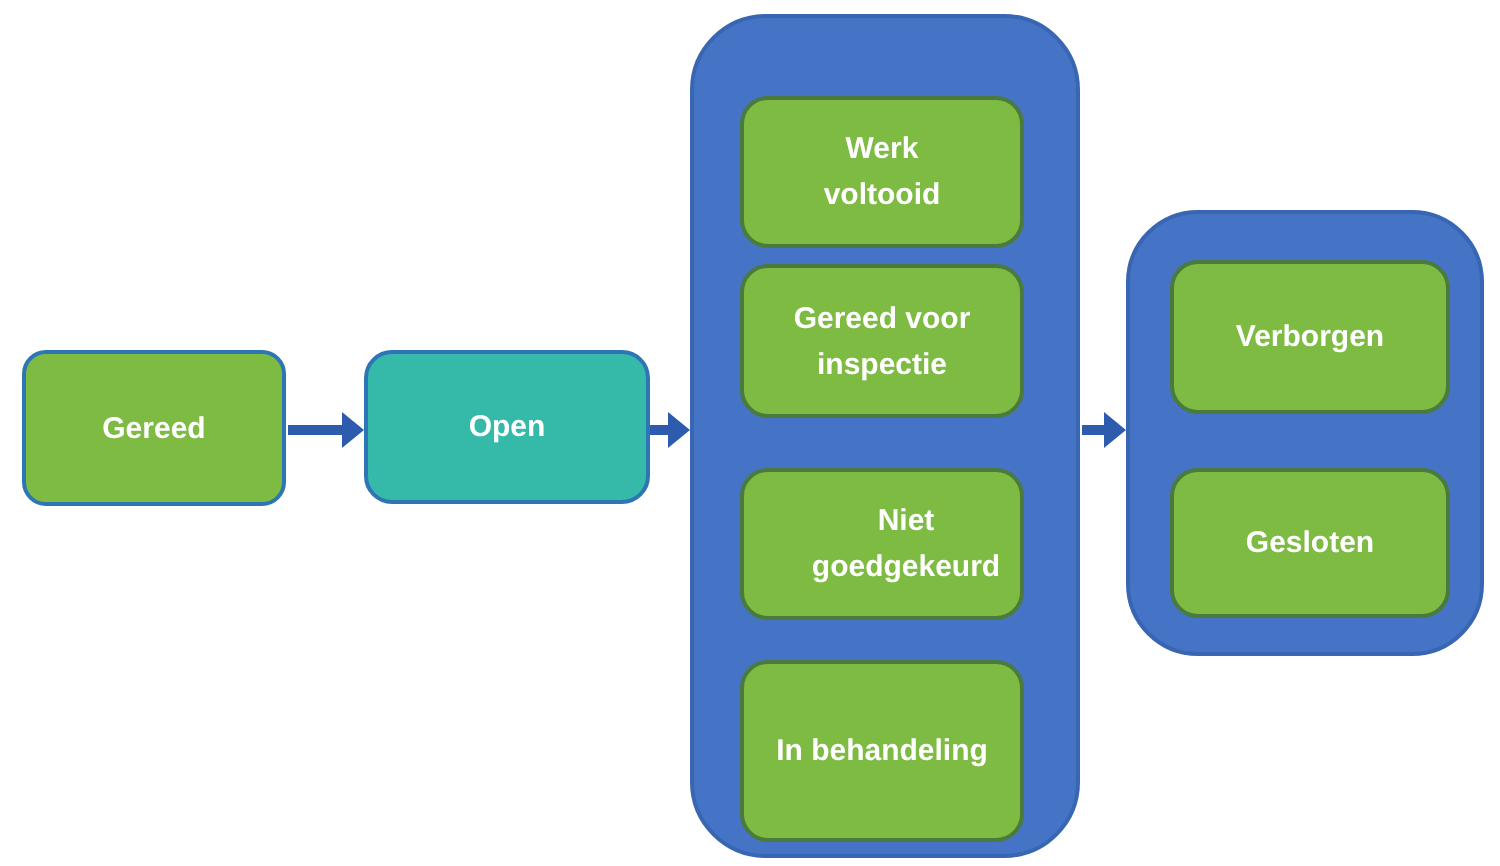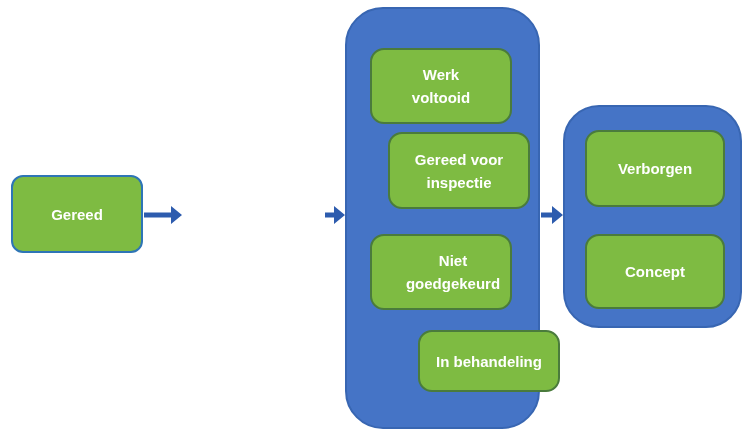--- a/index.html
+++ b/index.html
@@ -57,41 +57,42 @@
 <div class="canvas">
 
   <div class="node green" style="left:11px; top:175px; width:132px; height:78px;">Gereed</div>
 
   <div class="arrow" style="left:144px; top:206px;">
     <svg width="38" height="18" viewBox="0 0 38 18">
       <path d="M0,6.5 L27,6.5 L27,0 L38,9 L27,18 L27,11.5 L0,11.5 Z" fill="currentColor"></path>
     </svg>
   </div>
 
+  <div class="node teal" style="left:182px; top:175px; width:143px; height:77px;">Open</div>
 
   <div class="arrow" style="left:325px; top:206px;">
     <svg width="20" height="18" viewBox="0 0 20 18">
       <path d="M0,6.5 L9,6.5 L9,0 L20,9 L9,18 L9,11.5 L0,11.5 Z" fill="currentColor"></path>
     </svg>
   </div>
 
   <div class="container-blue" style="left:345px; top:7px; width:195px; height:422px;">
     <div class="node green" style="left:23px; top:39px; width:142px; height:76px;">Werk
 voltooid</div>
-    <div class="node green" style="left:41px; top:123px; width:142px; height:77px;">Gereed voor
+    <div class="node green" style="left:23px; top:123px; width:142px; height:77px;">Gereed voor
 inspectie</div>
     <div class="node green" style="left:23px; top:225px; width:142px; height:76px;padding-left:24px;">Niet
 goedgekeurd</div>
-    <div class="node green" style="left:23px; top:321px; width:142px; height:62px;margin-left:48px;">In behandeling</div>
+    <div class="node green" style="left:23px; top:321px; width:142px; height:91px;">In behandeling</div>
   </div>
 
   <div class="arrow" style="left:541px; top:206px;">
     <svg width="22" height="18" viewBox="0 0 22 18">
       <path d="M0,6.5 L11,6.5 L11,0 L22,9 L11,18 L11,11.5 L0,11.5 Z" fill="currentColor"></path>
     </svg>
   </div>
 
   <div class="container-blue" style="left:563px; top:105px; width:179px; height:223px; border-radius:36px;">
     <div class="node green" style="left:20px; top:23px; width:140px; height:77px;">Verborgen</div>
-    <div class="node green" style="left:20px; top:127px; width:140px; height:75px;">Concept</div>
+    <div class="node green" style="left:20px; top:127px; width:140px; height:75px;">Gesloten</div>
   </div>
 
 </div>
 
 </body></html>

